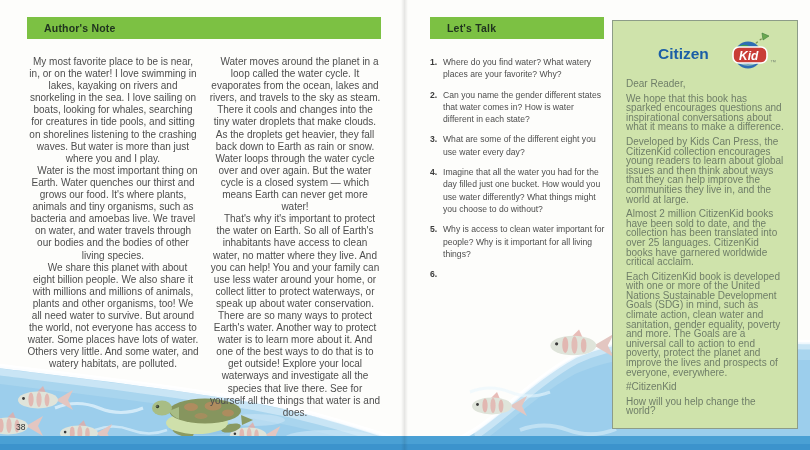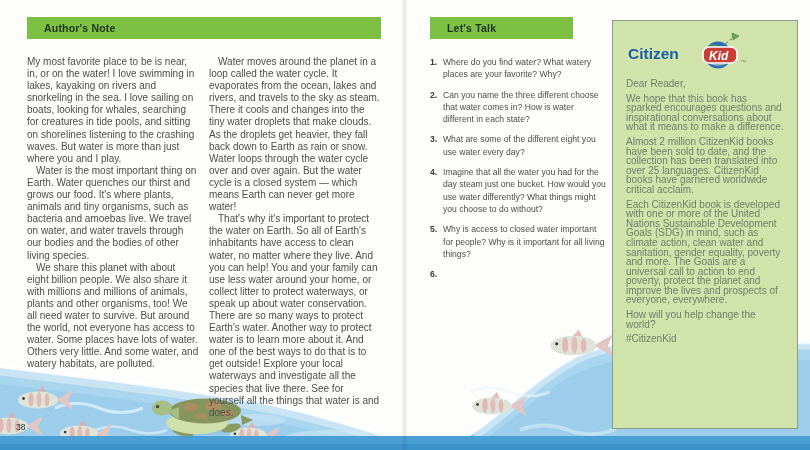--- a/index.html
+++ b/index.html
@@ -6,38 +6,38 @@
   .spread{
     position:relative;width:810px;height:450px;overflow:hidden;
     background:#fdfdfb;font-family:"Liberation Sans",sans-serif;
   }
   
   .water-svg{position:absolute;left:0;top:0;width:810px;height:450px;z-index:1;}
   
   .gutter{position:absolute;left:401px;top:0;width:7px;height:450px;z-index:2;
     background:linear-gradient(90deg,rgba(0,0,0,0),rgba(0,0,0,0.09),rgba(0,0,0,0));pointer-events:none;}
   
-  .page-left{position:absolute;left:27px;top:17px;width:354px;z-index:2;}
+  .page-left{position:absolute;left:27px;top:17px;width:354px;z-index:2;text-align:center;}
   .banner{height:22px;background:#7cc143;display:flex;align-items:center;
     padding-left:17px;font-size:10.5px;font-weight:bold;color:#20341f;letter-spacing:.2px;box-sizing:border-box;}
   .cols{display:flex;gap:10px;margin-top:17px;}
   .col{width:172px;font-size:10px;line-height:12.1px;color:#4d4d4d;}
   .col p{margin:0;}
   .col p.indent{text-indent:9px;}
   
   .page-right{position:absolute;left:430px;top:17px;width:177px;z-index:2;}
-  .banner.small{width:143px;}
+  .banner.small{width:174px;}
   .questions{margin-top:17px;display:flex;flex-direction:column;gap:8px;}
   .q{display:flex;font-size:8.6px;line-height:12.3px;color:#4d4d4d;}
   .q-num{font-weight:bold;color:#3c3c3c;width:13px;flex:none;}
   .q-text{white-space:pre-line;}
   
   .sidebar{position:absolute;left:612px;top:20px;width:186px;height:409px;z-index:3;
     background:#cfe3ab;border:1px solid #8d9c88;box-sizing:border-box;padding:8px 13px 6px;}
-  .logo-wrap{display:flex;justify-content:flex-start;margin:2px 0 6px;}
+  .logo-wrap{display:flex;justify-content:flex-end;margin:2px 0 6px;}
   .sidebar p{font-size:10px;line-height:9.6px;color:#6f7e68;margin:0 0 5px;}
   .sidebar .salutation{margin-bottom:5px;}
   
   .page-num{position:absolute;left:16px;top:422px;z-index:4;
     font-size:8.5px;font-weight:normal;color:#2e2e2e;}
 </style>
 </head>
 <body>
 
 <div class="spread">
@@ -121,33 +121,33 @@
     <div class="banner small">
       <span>Let's Talk</span>
     </div>
     <div class="questions">
       <div class="q">
         <span class="q-num">1.</span>
         <span class="q-text">Where do you find water? What watery places are your favorite? Why?</span>
       </div>
       <div class="q">
         <span class="q-num">2.</span>
-        <span class="q-text">Can you name the three different choose that water comes in? How is water different in each state?</span>
+        <span class="q-text">Can you name the gender different states that water comes in? How is water different in each state?</span>
       </div>
       <div class="q">
         <span class="q-num">3.</span>
         <span class="q-text">What are some of the different eight you use water every day?</span>
       </div>
       <div class="q">
         <span class="q-num">4.</span>
-        <span class="q-text">Imagine that all the water you had for the day steam just one bucket. How would you use water differently? What things might you choose to do without?</span>
+        <span class="q-text">Imagine that all the water you had for the day filled just one bucket. How would you use water differently? What things might you choose to do without?</span>
       </div>
       <div class="q">
         <span class="q-num">5.</span>
-        <span class="q-text">Why is access to closed water important for people? Why is it important for all living things?</span>
+        <span class="q-text">Why is access to clean water important for people? Why is it important for all living things?</span>
       </div>
       <div class="q">
         <span class="q-num">6.</span>
       </div>
     </div>
   </div>
 
   <div class="sidebar">
     <div class="logo-wrap">
       <svg width="128" height="42" viewBox="0 0 128 42">
@@ -161,21 +161,22 @@
 
         <text x="2" y="28" font-family="Liberation Sans, sans-serif" font-size="15.5" font-weight="bold" fill="#1b5ea6">Citizen</text>
 
         <rect x="77" y="16" width="34" height="16" rx="6" fill="#c93d37" stroke="#ffffff" stroke-width="1.6"></rect>
         <text x="83" y="28.5" font-family="Liberation Sans, sans-serif" font-size="12" font-weight="bold" font-style="italic" fill="#ffffff">Kid</text>
         <text x="114" y="33" font-family="Liberation Sans, sans-serif" font-size="6" fill="#7b8b76">™</text>
       </svg>
     </div>
     <p class="salutation">Dear Reader,</p>
     <p>We hope that this book has sparked encourages questions and inspirational conversations about what it means to make a difference.</p>
+    <p>Developed by Kids Can Press, the CitizenKid collection encourages young readers to learn about global issues and then think about ways that they can help improve the communities they live in, and the world at large.</p>
     <p>Almost 2 million CitizenKid books have been sold to date, and the collection has been translated into over 25 languages. CitizenKid books have garnered worldwide critical acclaim.</p>
     <p>Each CitizenKid book is developed with one or more of the United Nations Sustainable Development Goals (SDG) in mind, such as climate action, clean water and sanitation, gender equality, poverty and more. The Goals are a universal call to action to end poverty, protect the planet and improve the lives and prospects of everyone, everywhere.</p>
+    <p>#CitizenKid</p>
     <p>How will you help change the world?</p>
-    <p>#CitizenKid</p>
   </div>
 
   <div class="page-num">38</div>
 
 </div>
 
 </body></html>

